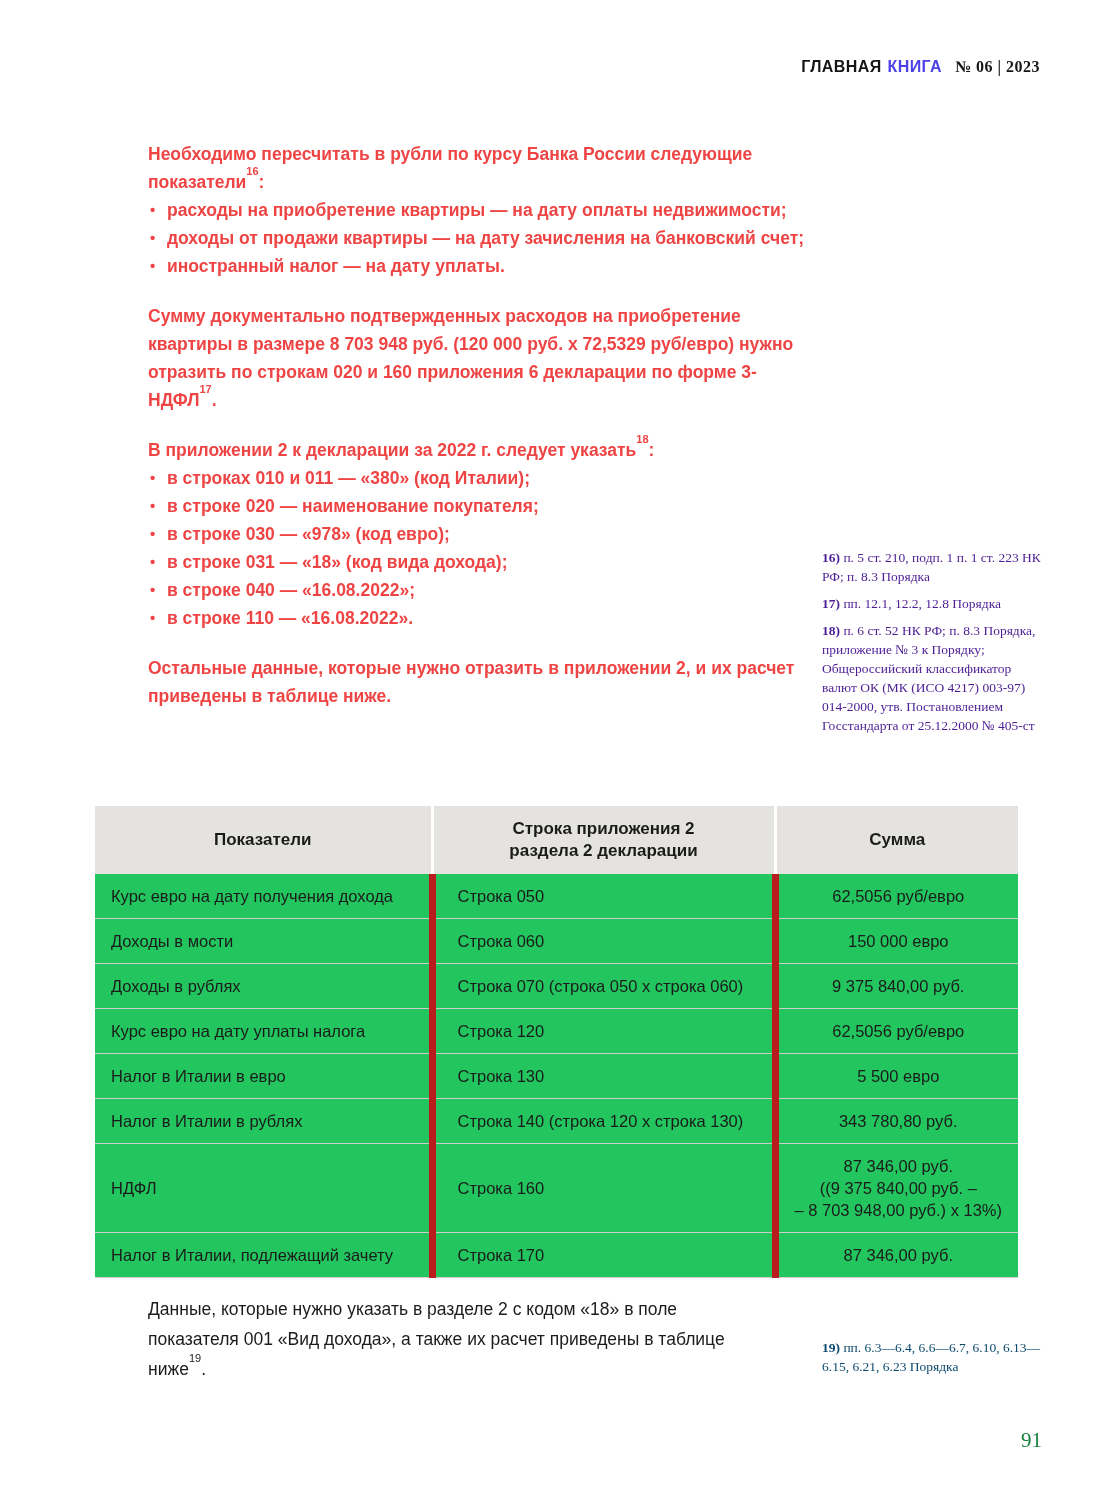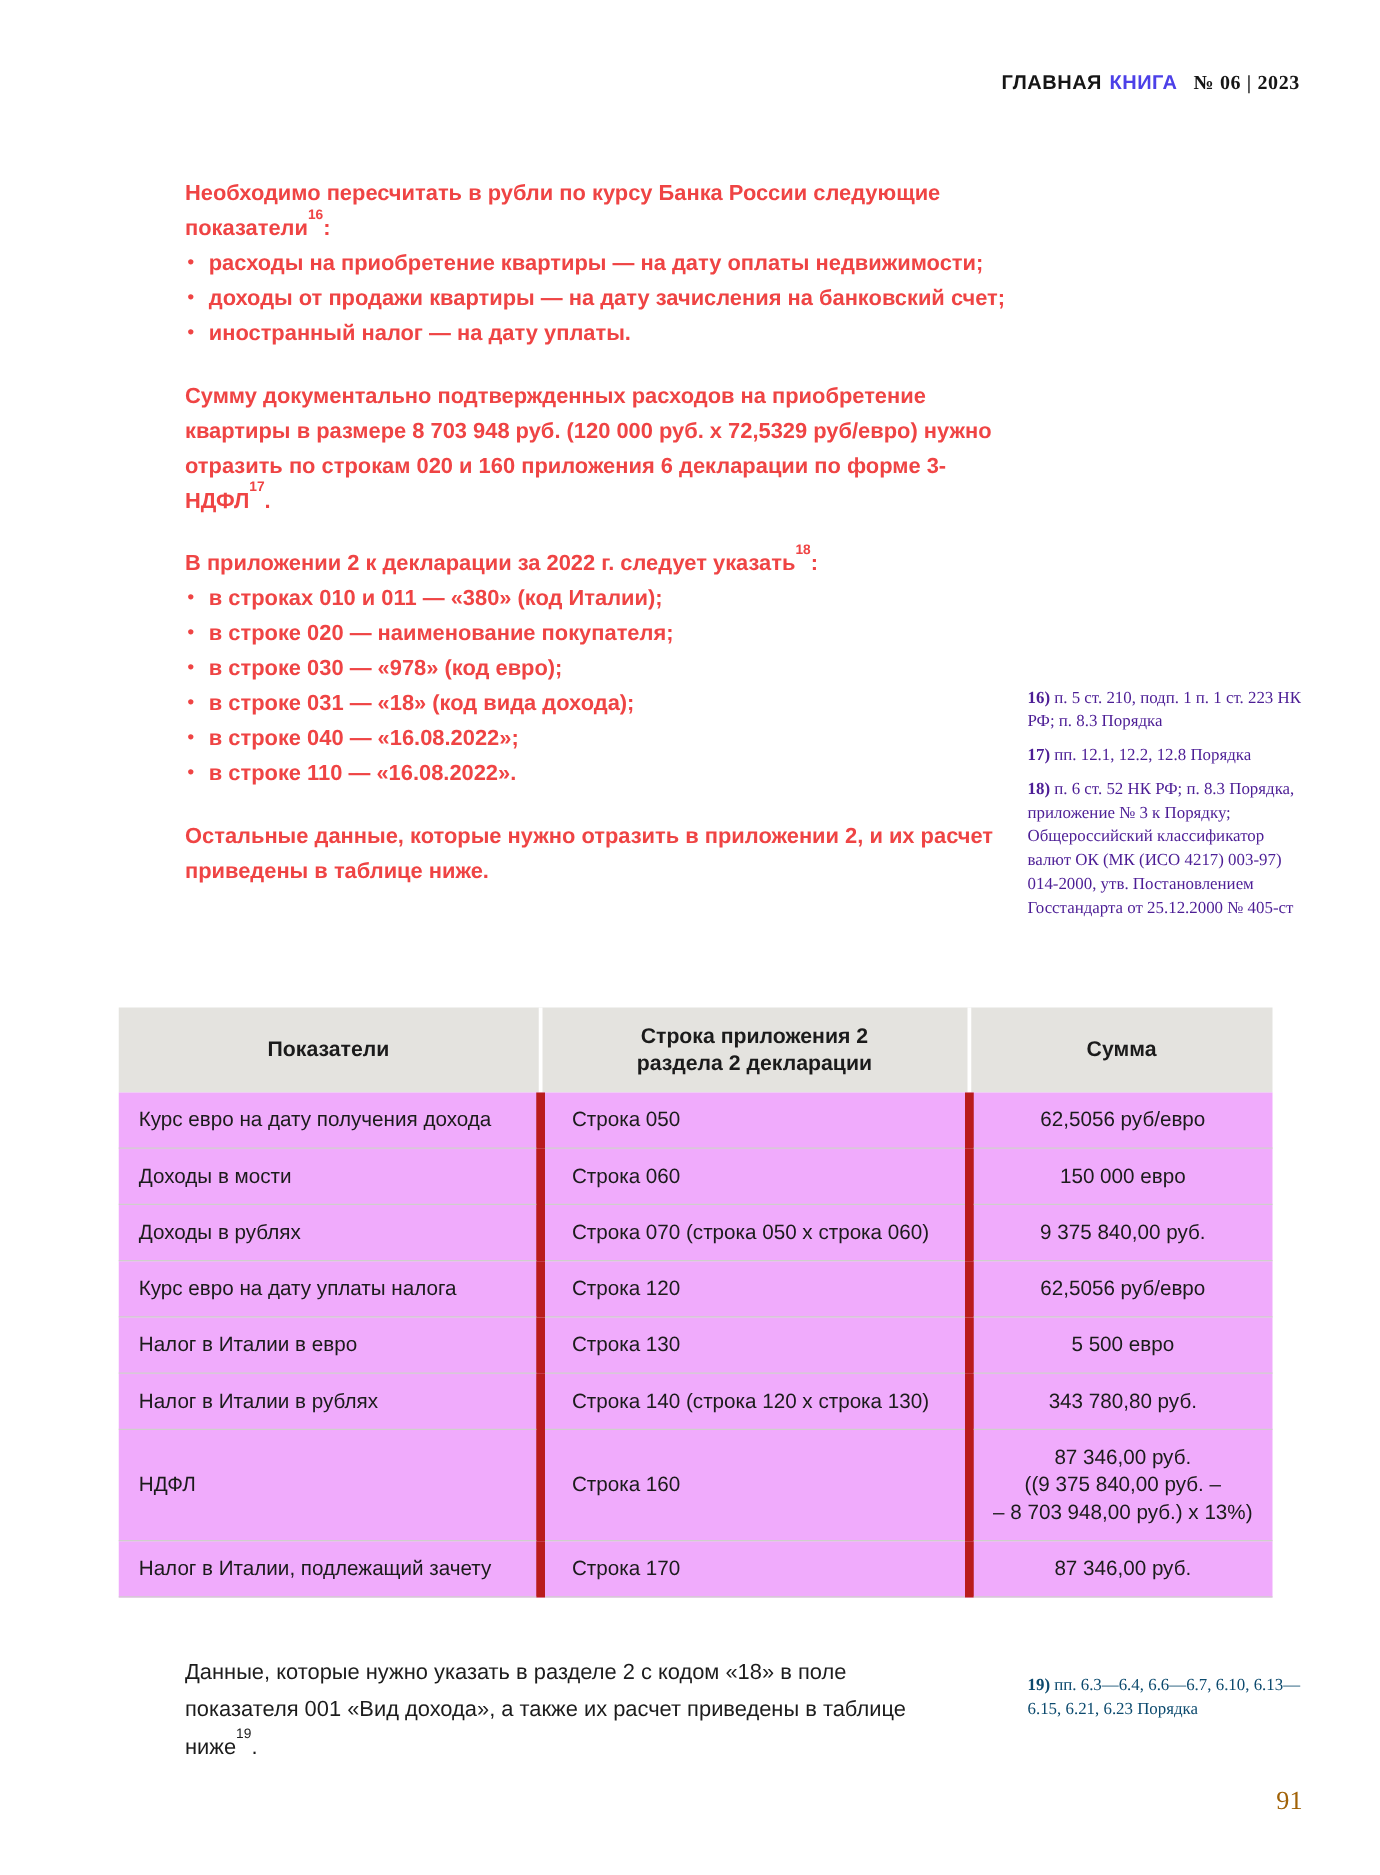--- a/index.html
+++ b/index.html
@@ -38,21 +38,21 @@
   ul.bullets{list-style:none;margin:0;padding:0;}
   ul.bullets li{position:relative;padding-left:19px;}
   ul.bullets li::before{
     content:"\2022";
     position:absolute;left:2px;top:0;
     font-size:15px;
   }
 
   
   .bottom-para{
-    position:absolute;left:148px;top:1304px;width:600px;
+    position:absolute;left:148px;top:1276px;width:600px;
     font-size:17.5px;line-height:30px;color:#1c1c1c;
   }
 
   
   .sidenotes{
     position:absolute;left:822px;top:548px;width:222px;
     font-family:"Liberation Serif","DejaVu Serif",serif;
     font-size:13.5px;line-height:19px;color:#4c1d95;
   }
   .sidenotes .note{margin:0 0 8px 0;}
@@ -70,33 +70,33 @@
     font-size:16.5px;line-height:22px;color:#1b1b1b;
   }
   .calc-table th{
     background:#e4e3df;
     font-weight:bold;text-align:center;vertical-align:middle;
     padding:12px 10px;white-space:pre-line;
     font-size:17px;
   }
   .calc-table th + th{border-left:3px solid #ffffff;}
   .calc-table td{
-    padding:11px 12px;vertical-align:middle;background:#f0abfc;
+    padding:11px 12px;vertical-align:middle;background:#22c55e;
     border-bottom:1px solid #cfcecb;
   }
   .calc-table td + td{border-left:7px solid #b91c1c;}
   .calc-table td.c1{text-align:left;padding-left:16px;}
   .calc-table td.c2{text-align:left;padding-left:22px;}
   .calc-table td.c3{text-align:center;white-space:pre-line;}
 
   
   .page-num{
     position:absolute;top:1428px;right:62px;
     font-family:"Liberation Serif","DejaVu Serif",serif;
-    font-size:21px;color:#a16207;
+    font-size:21px;color:#15803d;
   }
 </style>
 </head>
 <body>
 
 <div class="page">
 
   <div class="masthead">
     <span class="m-main">ГЛАВНАЯ</span><span class="m-accent">КНИГА</span>
     <span class="m-issue">№ 06 | 2023</span>

